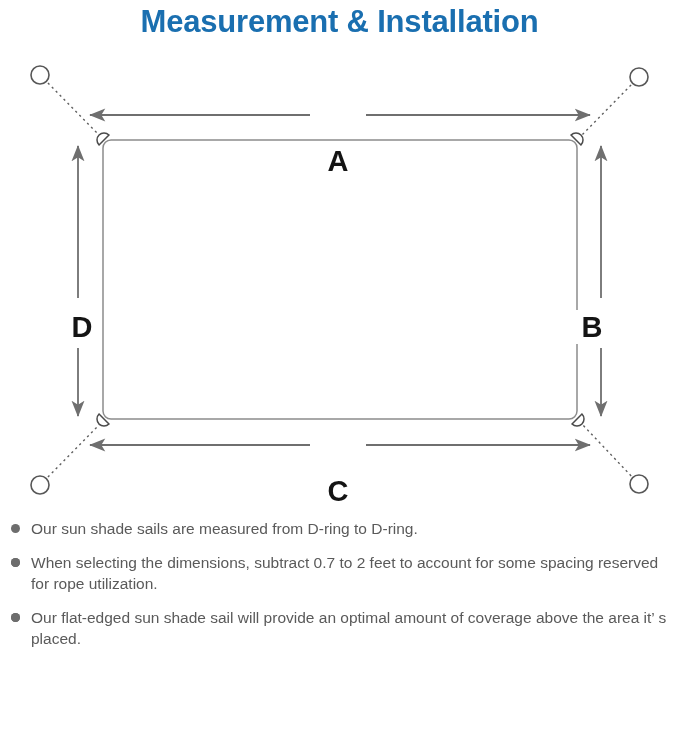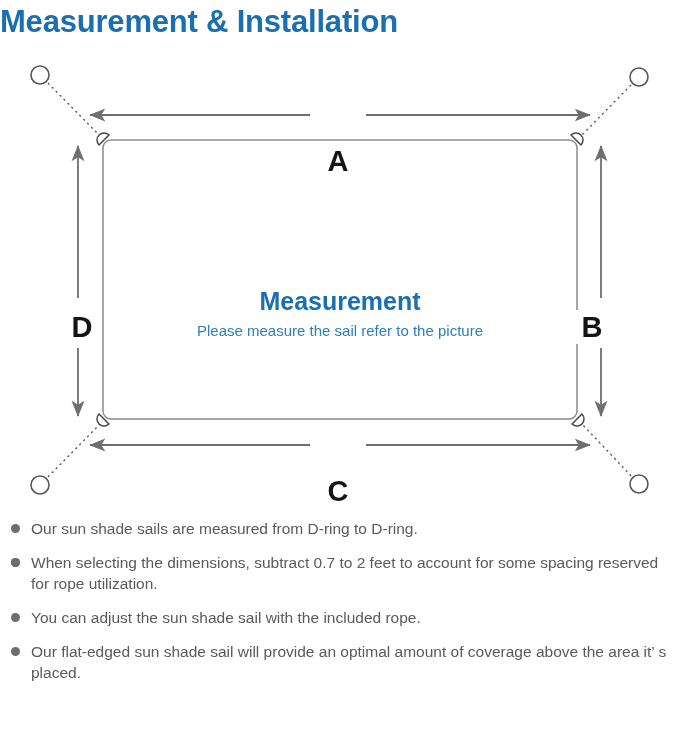--- a/index.html
+++ b/index.html
@@ -18,21 +18,21 @@
     position: relative;
     width: 679px;
     height: 739px;
     background: #ffffff;
   }
   .title {
     position: absolute;
     left: 0;
     top: 0;
     width: 679px;
-    text-align: left;
+    text-align: center;
     font-size: 31px;
     font-weight: bold;
     color: #1a6fb0;
     letter-spacing: -0.2px;
     line-height: 40px;
     padding-top: 2px;
   }
   #diagram {
     position: absolute;
     left: 0;
@@ -156,41 +156,36 @@
         <line x1="601" y1="250" x2="601" y2="98" marker-end="url(#arrowEnd)"></line>
         <line x1="601" y1="300" x2="601" y2="368" marker-end="url(#arrowEnd)"></line>
       </g>
     </svg>
 
     <div class="dim-label" id="label-A">A</div>
     <div class="dim-label" id="label-C">C</div>
     <div class="dim-label" id="label-D">D</div>
     <div class="dim-label" id="label-B">B</div>
 
-    <div class="center-text">
-      <div class="center-title">Measurement</div>
-      <div class="center-sub">Please measure the sail refer to the picture</div>
-    </div>
   </div>
 
   <div id="notes">
     <div class="note">
       <span class="bullet"></span>
       <span>Our sun shade sails are measured from D-ring to D-ring.</span>
     </div>
     <div class="note">
       <span class="bullet"></span>
     </div>
     <div class="note">
       <span class="bullet"></span>
       <span>When selecting the dimensions, subtract 0.7 to 2 feet to account for some spacing reserved for rope utilization.</span>
     </div>
     <div class="note">
       <span class="bullet"></span>
-      <span>You can adjust the sun shade sail with the included rope.</span>
     </div>
     <div class="note">
       <span class="bullet"></span>
       <span>Our flat-edged sun shade sail will provide an optimal amount of coverage above the area it’ s placed.</span>
     </div>
   </div>
 
 </div>
 
 </body></html>

